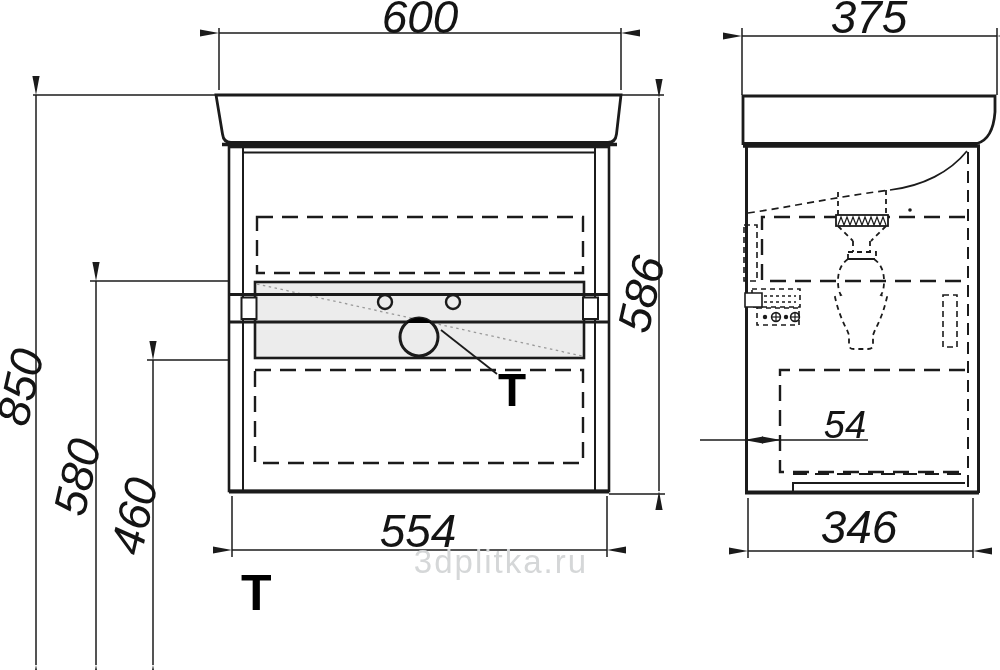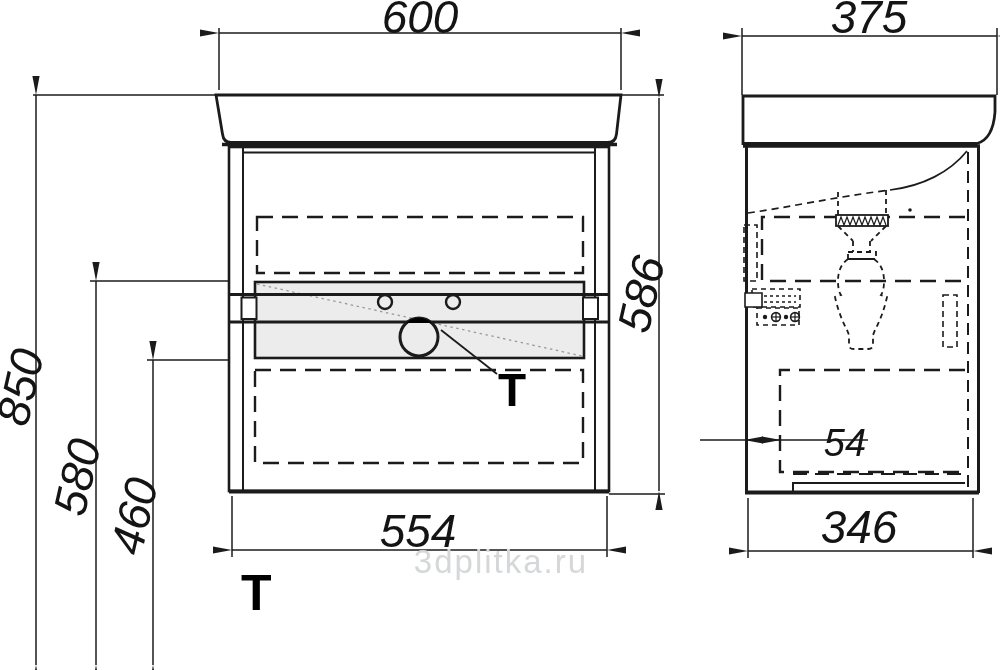--- a/index.html
+++ b/index.html
@@ -1,21 +1,21 @@
 <!DOCTYPE html>
 <html><head>
 <meta charset="utf-8">
 <style>
   html,body{margin:0;padding:0;background:#fff;}
   #stage{position:relative;width:1000px;height:670px;background:#ffffff;overflow:hidden;
          font-family:"Liberation Sans",sans-serif;}
   #drawing{position:absolute;left:0;top:0;}
   .dim{position:absolute;transform:translate(-50%,-50%);font-style:italic;
        font-size:46px;color:#141414;white-space:nowrap;line-height:1;}
-  .dim.small{font-size:38px;margin-top:18px;}
+  .dim.small{font-size:38px;}
   .dim.rot{transform:translate(-50%,-50%) rotate(-77deg);}
   .marker-t{position:absolute;transform:translate(-50%,-50%);font-weight:900;
        font-size:46px;color:#000;line-height:1;}
   .caption{position:absolute;display:flex;align-items:baseline;gap:10px;white-space:nowrap;}
   .caption .cap-marker{font-weight:900;font-size:50px;color:#000;line-height:1;}
   .caption .cap-text{font-family:"Liberation Serif",serif;font-size:37px;color:#101010;line-height:1;}
   .watermark{position:absolute;transform:translate(-50%,-50%);font-weight:normal;
        font-size:33px;color:#d5d7d8;letter-spacing:2px;white-space:nowrap;line-height:1;}
 </style>
 </head>

